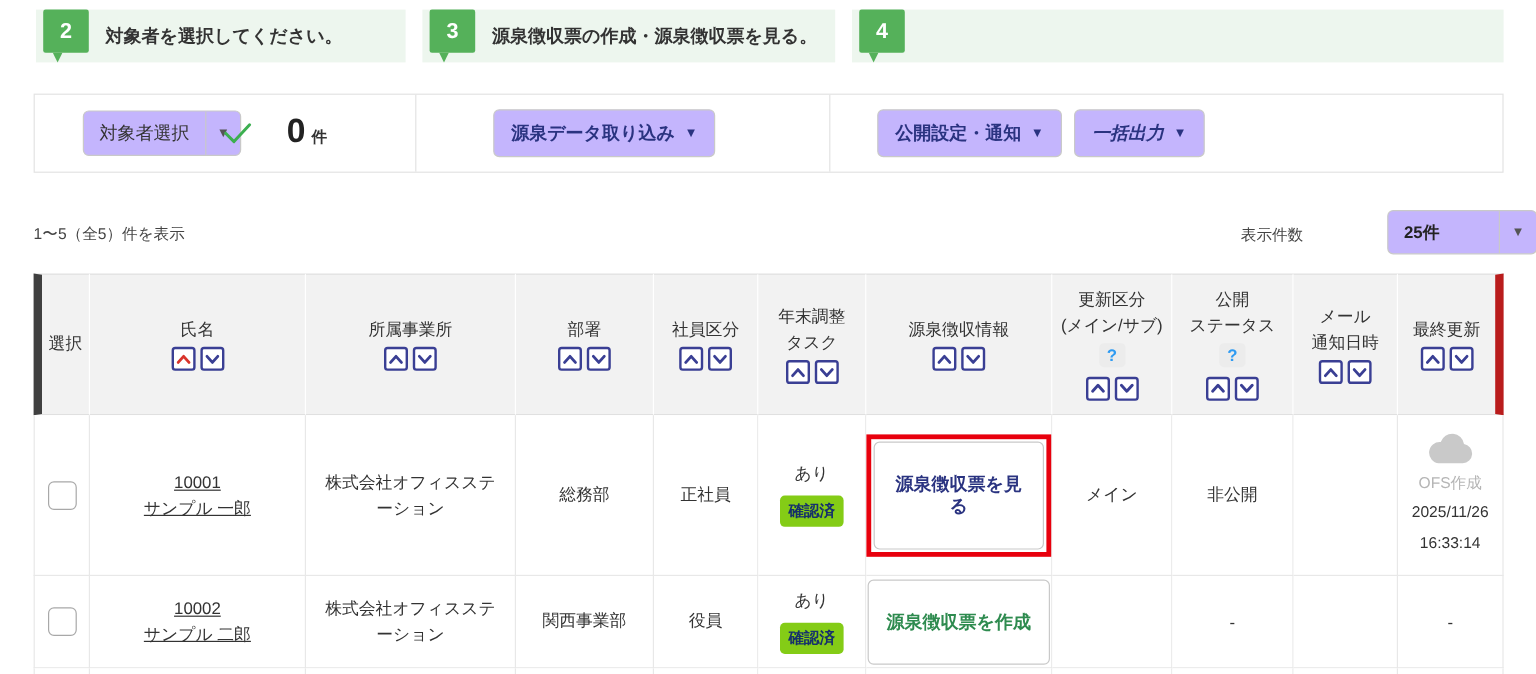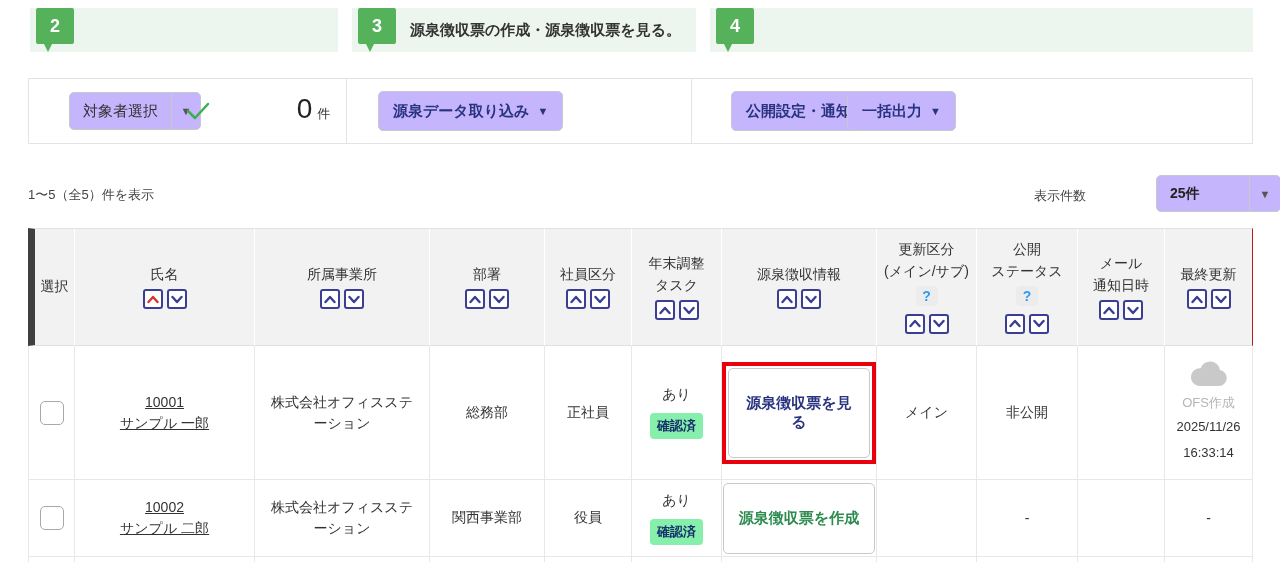--- a/index.html
+++ b/index.html
@@ -23,73 +23,74 @@
   .btn { display:flex; align-items:center; background:#c4b5fd; border:1px solid #c9c9c9;
     border-radius:5px; cursor:pointer;margin-left:28px; }
   .split-btn { position:absolute; top:13px; height:38px; }
   .split-btn .lbl { padding:0 13px; font-size:15px; color:#333; display:flex; align-items:center; height:100%; }
   .split-btn .sep { width:1px; height:100%; background:#c9c9c9; }
   .split-btn .car { width:28px; display:flex; align-items:center; justify-content:center; color:#555; font-size:11px; }
   .navy-btn { position:absolute; top:12px; height:40px; padding:0 14px; font-size:15px;
     font-weight:bold; color:#2a3380; gap:8px; }
   .navy-btn .car { font-size:11px; color:#2a3380; }
   .check-icon { position:absolute; left:157px; top:22px; }
-  .count-wrap { position:absolute; left:232px; top:14px; width:105px; text-align:center; }
+  .count-wrap { position:absolute; left:210px; top:14px; width:105px; text-align:left;font-weight:bold; }
   .count-num { font-size:28px; color:#222; }
   .count-unit { font-size:13px; color:#333; margin-left:5px; }
 
   
   .range-text { position:absolute; left:28px; top:186px; font-size:13px; color:#444; }
   .pagesize-label { position:absolute; left:1034px; top:187px; font-size:13px; color:#444; }
   .pagesize-dd { position:absolute; left:1128px; top:175px; width:125px; height:37px; }
   .pagesize-dd .lbl { padding:0 13px; font-size:14px; font-weight:bold; color:#222; flex:1; }
   .pagesize-dd .sep { width:1px; height:100%; background:#c9c9c9; }
   .pagesize-dd .car { width:30px; text-align:center; color:#555; font-size:11px; }
 
   
   table { position:absolute; left:28px; top:228px; width:1225px;
     border-collapse:separate; border-spacing:0; table-layout:fixed; }
   th { background:#f2f2f2; border-top:1px solid #e0e0e0; border-bottom:1px solid #e0e0e0;
     border-right:1px solid #fff; font-size:14px; font-weight:normal; color:#333;
     height:118px; text-align:center; vertical-align:middle; }
   th:first-child { border-left:7px solid #404040; }
-  th:last-child  { border-right:1px solid #b91c1c; }
+  th:last-child  { border-right:7px solid #b91c1c; }
   td { background:#fff; border-bottom:1px solid #e8e8e8; border-right:1px solid #e8e8e8;
     font-size:14px; color:#333; text-align:center; vertical-align:middle; }
   td:first-child { border-left:1px solid #e8e8e8; }
   tr.r1 td { height:134px; }
   tr.r2 td { height:77px; }
   tr.r3 td { height:20px; border-bottom:none; }
   .hstack { display:flex; flex-direction:column; align-items:center; gap:3px; line-height:1.35; }
   .sorts { display:flex; gap:4px; margin-top:3px; }
   .sort-btn { width:20px; height:20px; background:#fff; border:2px solid #3a3f94; border-radius:3px;
     display:flex; align-items:center; justify-content:center; cursor:pointer; padding:0; }
   .help-btn { width:22px; height:20px; background:#ececec; border:none; border-radius:4px;
     color:#2f9bf2; font-size:14px; font-weight:bold; cursor:pointer; margin:2px 0; }
   .checkbox { width:24px; height:24px; border:1px solid #a8a8a8; border-radius:5px;
     background:#fff; margin:0 auto; cursor:pointer; }
   .two-line { line-height:1.5;text-decoration:underline; }
   .office-cell { padding:0 14px; line-height:1.5; word-break:break-all; }
-  .badge { display:inline-block; background:#86efac; color:#16316b; font-weight:bold;
+  .badge { display:inline-block; background:#84cc16; color:#16316b; font-weight:bold;
     font-size:13px; padding:4px 7px; border-radius:4px; margin-top:9px; }
   .action-btn { background:#fff; border:1px solid #c9c9c9; border-radius:5px;
     font-size:15px; font-weight:bold; padding:25px 15px; cursor:pointer;
     font-family:"Liberation Sans","DejaVu Sans",sans-serif; }
   .action-view { color:#2a3380; }
   .action-create { color:#2e8b4f; }
   .red-highlight { display:inline-block; border:4px solid #e8000d; padding:2px; }
   .last-update { display:flex; flex-direction:column; align-items:center; gap:4px; font-size:13px; }
   .gray-txt { color:#b5b5b5; font-size:13px; }
   .dt { color:#333; font-size:13px; line-height:1.7; }
 </style>
 </head>
 <body>
 
 <div class="step-banner" style="left:30px;width:308px;">
   <div class="step-num">2</div>
+  <div class="step-label">対象者を選択してください。</div>
 </div>
 <div class="step-banner" style="left:352px;width:344px;">
   <div class="step-num">3</div>
   <div class="step-label">源泉徴収票の作成・源泉徴収票を見る。</div>
 </div>
 <div class="step-banner" style="left:710px;width:543px;">
   <div class="step-num">4</div>
 </div>
 
 <div class="toolbar">
@@ -100,30 +101,30 @@
   </div>
   <span class="check-icon">
     <svg width="24" height="20" viewBox="0 0 24 20">
         <polyline points="2,10 9,17 22,3" fill="none" stroke="#3caf50" stroke-width="2.5" stroke-linecap="round" stroke-linejoin="round"></polyline>
       </svg>
   </span>
   <div class="count-wrap">
     <span class="count-num">0</span><span class="count-unit">件</span>
   </div>
   <div class="tb-divider" style="left:317px;"></div>
-  <div class="btn navy-btn" style="left:321px;">
+  <div class="btn navy-btn" style="left:354px;">
     <span>源泉データ取り込み</span>
     <span class="car">▼</span>
   </div>
   <div class="tb-divider" style="left:662px;"></div>
   <div class="btn navy-btn" style="left:674px;">
     <span>公開設定・通知</span>
     <span class="car">▼</span>
   </div>
-  <div class="btn navy-btn" style="left:790px;">
+  <div class="btn navy-btn" style="left:838px;font-style:italic;">
     <span>一括出力</span>
     <span class="car">▼</span>
   </div>
 </div>
 
 <div class="range-text">1〜5（全5）件を表示</div>
 <div class="pagesize-label">表示件数</div>
 <div class="btn pagesize-dd">
   <span class="lbl">25件</span>
   <span class="sep"></span>

